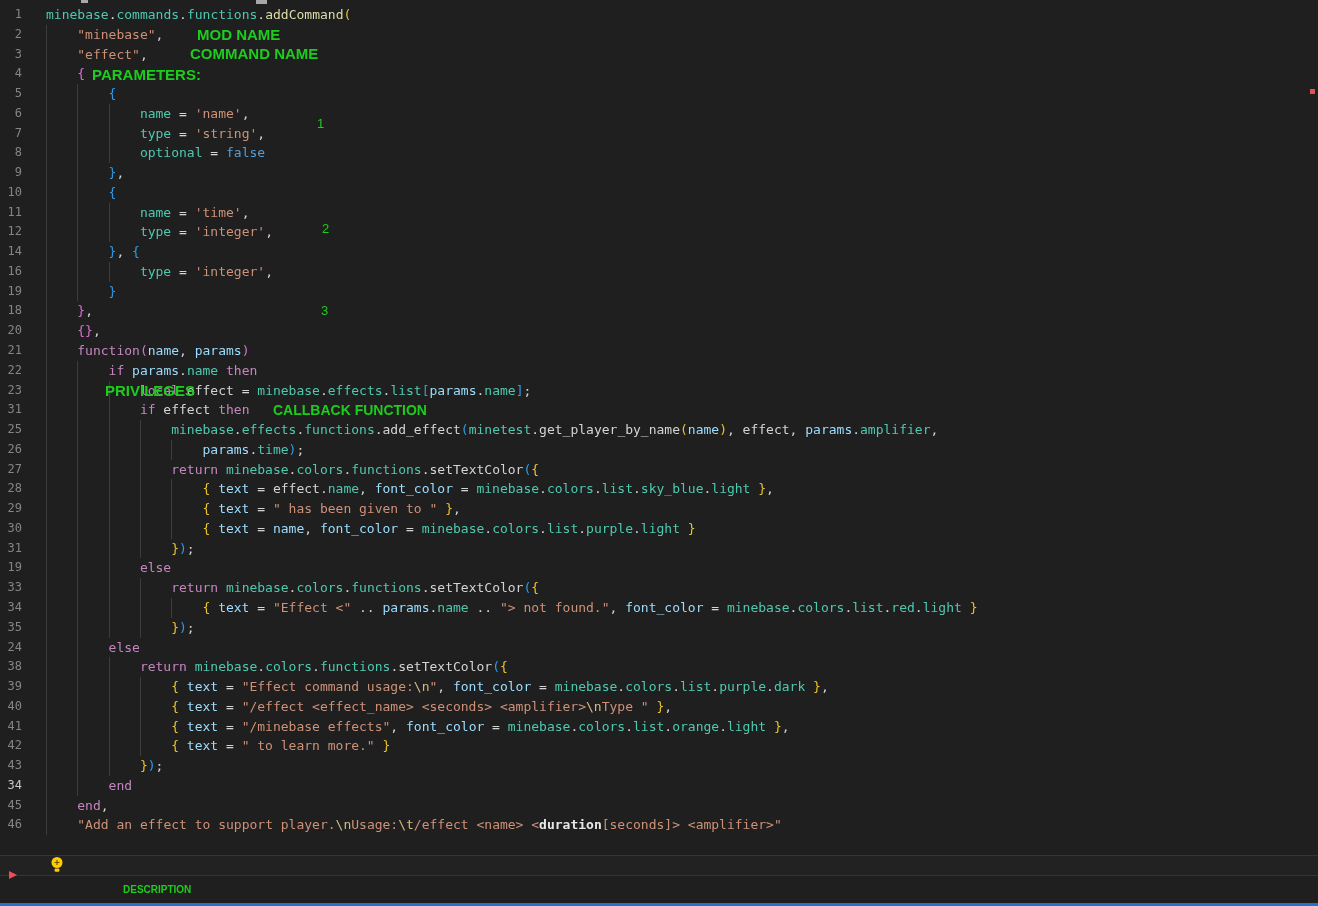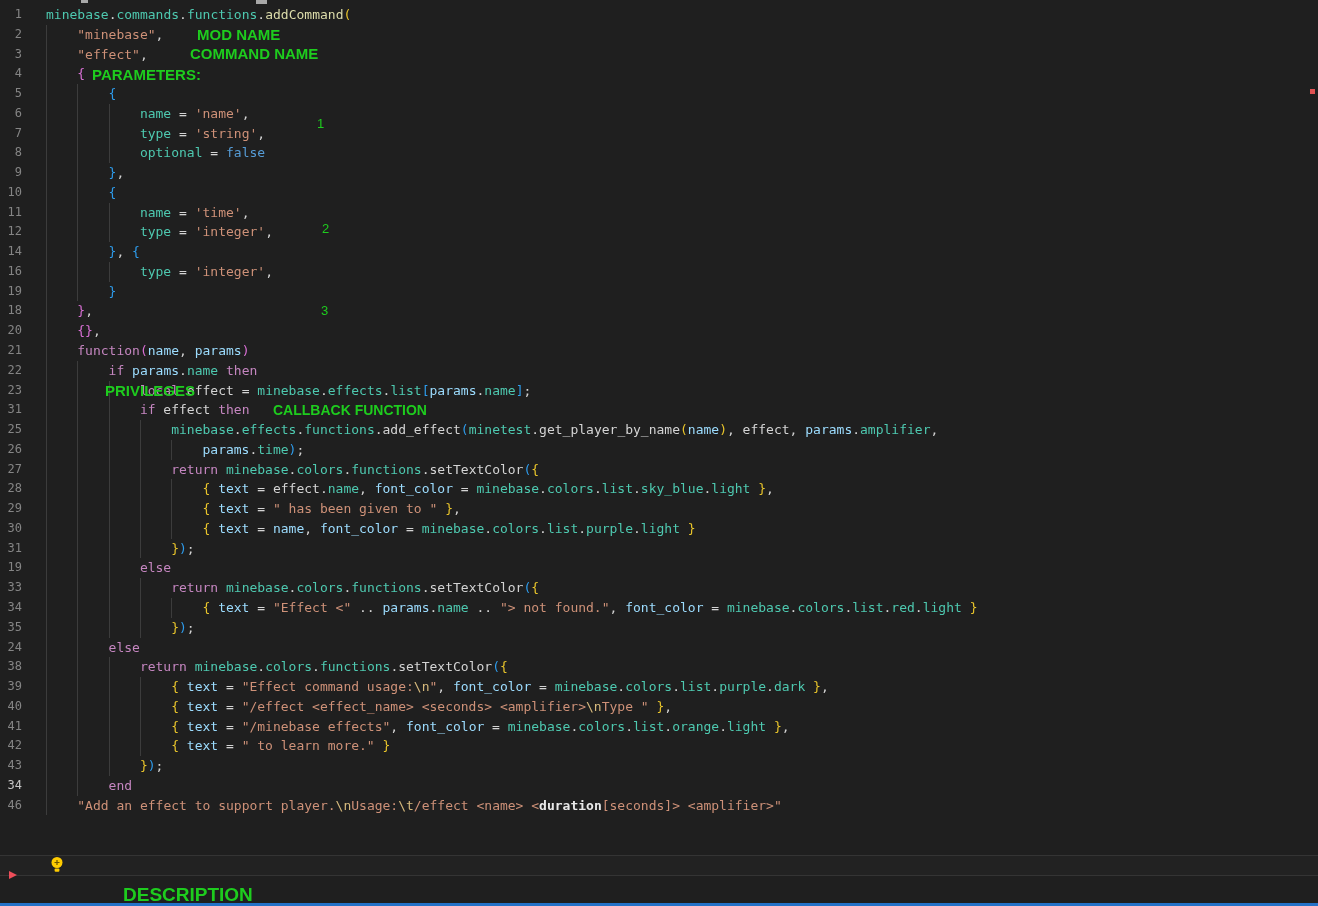--- a/index.html
+++ b/index.html
@@ -63,20 +63,21 @@
       <div class="line"><span class="lnum">34</span><span><span class="ind"></span><span class="ind"></span><span class="ind"></span><span class="ind"></span><span class="ind"></span><span style="color: rgb(233, 197, 43);">{</span><span style="color: rgb(212, 212, 212);"> </span><span style="color: rgb(156, 220, 254);">text</span><span style="color: rgb(212, 212, 212);"> = </span><span style="color: rgb(206, 145, 120);">"Effect &lt;"</span><span style="color: rgb(212, 212, 212);"> .. </span><span style="color: rgb(156, 220, 254);">params</span><span style="color: rgb(212, 212, 212);">.</span><span style="color: rgb(78, 201, 176);">name</span><span style="color: rgb(212, 212, 212);"> .. </span><span style="color: rgb(206, 145, 120);">"&gt; not found."</span><span style="color: rgb(212, 212, 212);">, </span><span style="color: rgb(156, 220, 254);">font_color</span><span style="color: rgb(212, 212, 212);"> = </span><span style="color: rgb(78, 201, 176);">minebase</span><span style="color: rgb(212, 212, 212);">.</span><span style="color: rgb(78, 201, 176);">colors</span><span style="color: rgb(212, 212, 212);">.</span><span style="color: rgb(78, 201, 176);">list</span><span style="color: rgb(212, 212, 212);">.</span><span style="color: rgb(78, 201, 176);">red</span><span style="color: rgb(212, 212, 212);">.</span><span style="color: rgb(78, 201, 176);">light</span><span style="color: rgb(212, 212, 212);"> </span><span style="color: rgb(233, 197, 43);">}</span></span></div>
       <div class="line"><span class="lnum">35</span><span><span class="ind"></span><span class="ind"></span><span class="ind"></span><span class="ind"></span><span style="color: rgb(233, 197, 43);">}</span><span style="color: rgb(46, 156, 236);">)</span><span style="color: rgb(212, 212, 212);">;</span></span></div>
       <div class="line"><span class="lnum">24</span><span><span class="ind"></span><span class="ind"></span><span style="color: rgb(197, 134, 192);">else</span></span></div>
       <div class="line"><span class="lnum">38</span><span><span class="ind"></span><span class="ind"></span><span class="ind"></span><span style="color: rgb(197, 134, 192);">return</span><span style="color: rgb(212, 212, 212);"> </span><span style="color: rgb(78, 201, 176);">minebase</span><span style="color: rgb(212, 212, 212);">.</span><span style="color: rgb(78, 201, 176);">colors</span><span style="color: rgb(212, 212, 212);">.</span><span style="color: rgb(78, 201, 176);">functions</span><span style="color: rgb(212, 212, 212);">.</span><span style="color: rgb(212, 212, 212);">setTextColor</span><span style="color: rgb(46, 156, 236);">(</span><span style="color: rgb(233, 197, 43);">{</span></span></div>
       <div class="line"><span class="lnum">39</span><span><span class="ind"></span><span class="ind"></span><span class="ind"></span><span class="ind"></span><span style="color: rgb(233, 197, 43);">{</span><span style="color: rgb(212, 212, 212);"> </span><span style="color: rgb(156, 220, 254);">text</span><span style="color: rgb(212, 212, 212);"> = </span><span style="color: rgb(206, 145, 120);">"Effect command usage:</span><span style="color: rgb(215, 186, 125);">\n</span><span style="color: rgb(206, 145, 120);">"</span><span style="color: rgb(212, 212, 212);">, </span><span style="color: rgb(156, 220, 254);">font_color</span><span style="color: rgb(212, 212, 212);"> = </span><span style="color: rgb(78, 201, 176);">minebase</span><span style="color: rgb(212, 212, 212);">.</span><span style="color: rgb(78, 201, 176);">colors</span><span style="color: rgb(212, 212, 212);">.</span><span style="color: rgb(78, 201, 176);">list</span><span style="color: rgb(212, 212, 212);">.</span><span style="color: rgb(78, 201, 176);">purple</span><span style="color: rgb(212, 212, 212);">.</span><span style="color: rgb(78, 201, 176);">dark</span><span style="color: rgb(212, 212, 212);"> </span><span style="color: rgb(233, 197, 43);">}</span><span style="color: rgb(212, 212, 212);">,</span></span></div>
       <div class="line"><span class="lnum">40</span><span><span class="ind"></span><span class="ind"></span><span class="ind"></span><span class="ind"></span><span style="color: rgb(233, 197, 43);">{</span><span style="color: rgb(212, 212, 212);"> </span><span style="color: rgb(156, 220, 254);">text</span><span style="color: rgb(212, 212, 212);"> = </span><span style="color: rgb(206, 145, 120);">"/effect &lt;effect_name&gt; &lt;seconds&gt; &lt;amplifier&gt;</span><span style="color: rgb(215, 186, 125);">\n</span><span style="color: rgb(206, 145, 120);">Type "</span><span style="color: rgb(212, 212, 212);"> </span><span style="color: rgb(233, 197, 43);">}</span><span style="color: rgb(212, 212, 212);">,</span></span></div>
       <div class="line"><span class="lnum">41</span><span><span class="ind"></span><span class="ind"></span><span class="ind"></span><span class="ind"></span><span style="color: rgb(233, 197, 43);">{</span><span style="color: rgb(212, 212, 212);"> </span><span style="color: rgb(156, 220, 254);">text</span><span style="color: rgb(212, 212, 212);"> = </span><span style="color: rgb(206, 145, 120);">"/minebase effects"</span><span style="color: rgb(212, 212, 212);">, </span><span style="color: rgb(156, 220, 254);">font_color</span><span style="color: rgb(212, 212, 212);"> = </span><span style="color: rgb(78, 201, 176);">minebase</span><span style="color: rgb(212, 212, 212);">.</span><span style="color: rgb(78, 201, 176);">colors</span><span style="color: rgb(212, 212, 212);">.</span><span style="color: rgb(78, 201, 176);">list</span><span style="color: rgb(212, 212, 212);">.</span><span style="color: rgb(78, 201, 176);">orange</span><span style="color: rgb(212, 212, 212);">.</span><span style="color: rgb(78, 201, 176);">light</span><span style="color: rgb(212, 212, 212);"> </span><span style="color: rgb(233, 197, 43);">}</span><span style="color: rgb(212, 212, 212);">,</span></span></div>
       <div class="line"><span class="lnum">42</span><span><span class="ind"></span><span class="ind"></span><span class="ind"></span><span class="ind"></span><span style="color: rgb(233, 197, 43);">{</span><span style="color: rgb(212, 212, 212);"> </span><span style="color: rgb(156, 220, 254);">text</span><span style="color: rgb(212, 212, 212);"> = </span><span style="color: rgb(206, 145, 120);">" to learn more."</span><span style="color: rgb(212, 212, 212);"> </span><span style="color: rgb(233, 197, 43);">}</span></span></div>
       <div class="line"><span class="lnum">43</span><span><span class="ind"></span><span class="ind"></span><span class="ind"></span><span style="color: rgb(233, 197, 43);">}</span><span style="color: rgb(46, 156, 236);">)</span><span style="color: rgb(212, 212, 212);">;</span></span></div>
       <div class="line"><span class="lnum active">34</span><span><span class="ind"></span><span class="ind"></span><span style="color: rgb(197, 134, 192);">end</span></span></div>
+      <div class="line"><span class="lnum">45</span><span><span class="ind"></span><span style="color: rgb(197, 134, 192);">end</span><span style="color: rgb(212, 212, 212);">,</span></span></div>
       <div class="line"><span class="lnum">46</span><span><span class="ind"></span><span style="color: rgb(206, 145, 120);">"Add an effect to support player.</span><span style="color: rgb(215, 186, 125);">\n</span><span style="color: rgb(206, 145, 120);">Usage:</span><span style="color: rgb(215, 186, 125);">\t</span><span style="color: rgb(206, 145, 120);">/effect &lt;name&gt; &lt;</span><span style="color: rgb(232, 232, 232); font-weight: 600;">duration</span><span style="color: rgb(206, 145, 120);">[seconds]&gt; &lt;amplifier&gt;"</span></span></div>
     </div>
 
   <div id="bulb">
     <svg width="14" height="17" viewBox="0 0 14 17">
       <circle cx="7" cy="6.5" r="5.5" fill="#ffcc00"></circle>
       <rect x="4.6" y="12.4" width="4.8" height="3.4" rx="1" fill="#ffcc00"></rect>
       <path d="M4.5 6.5 L9.5 6.5 M7 4 L7 9" stroke="#6b5300" stroke-width="1.2" fill="none"></path>
     </svg>
   </div>
@@ -89,14 +90,14 @@
 
   <div id="bottom-bar"></div>
 <div class="ann" style="left: 197px; top: 26px; font-size: 15px; font-weight: 600; color: rgb(30, 204, 30);">MOD NAME</div>
     <div class="ann" style="left: 190px; top: 45px; font-size: 15px; font-weight: 600; color: rgb(30, 204, 30);">COMMAND NAME</div>
     <div class="ann" style="left: 92px; top: 66px; font-size: 15px; font-weight: 600; color: rgb(30, 204, 30);">PARAMETERS:</div>
     <div class="ann" style="left: 317px; top: 116px; font-size: 13px; font-weight: 400; color: rgb(30, 204, 30);">1</div>
     <div class="ann" style="left: 322px; top: 221px; font-size: 13px; font-weight: 400; color: rgb(30, 204, 30);">2</div>
     <div class="ann" style="left: 321px; top: 303px; font-size: 13px; font-weight: 400; color: rgb(30, 204, 30);">3</div>
     <div class="ann" style="left: 105px; top: 382px; font-size: 15px; font-weight: 600; color: rgb(30, 204, 30);">PRIVILEGES</div>
     <div class="ann" style="left: 273px; top: 402px; font-size: 14px; font-weight: 700; color: rgb(30, 204, 30);">CALLBACK FUNCTION</div>
-    <div class="ann" style="left: 123px; top: 884px; font-size: 19px; font-weight: 600; color: rgb(30, 204, 30);">DESCRIPTION</div>
+    <div class="ann" style="left: 123px; top: 884px; font-size: 10px; font-weight: 600; color: rgb(30, 204, 30);">DESCRIPTION</div>
   </div>
 
 </body></html>

